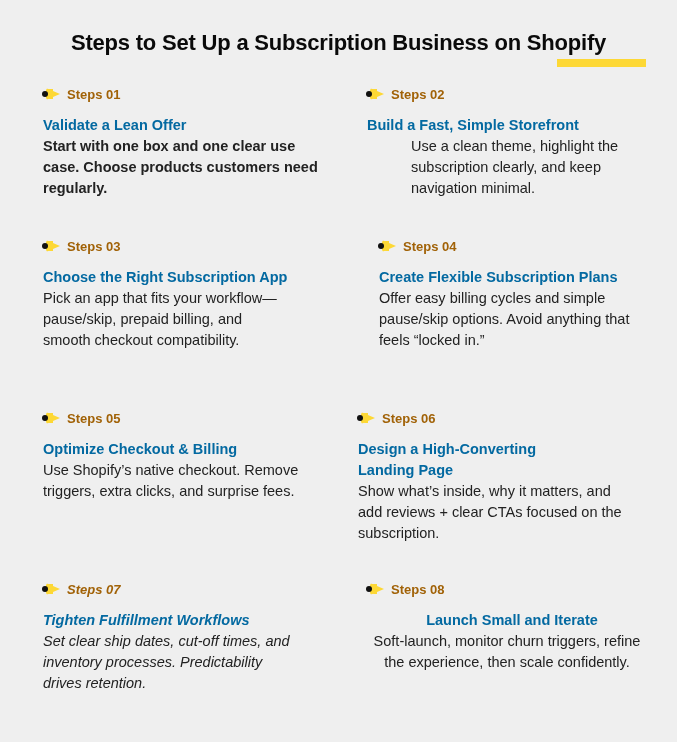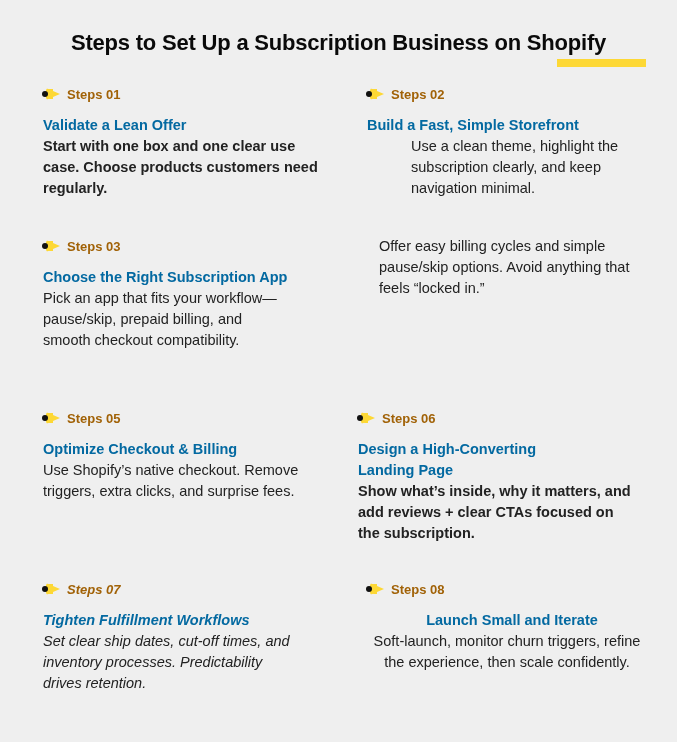--- a/index.html
+++ b/index.html
@@ -114,20 +114,29 @@
         <span class="arrow"></span>
         <span class="dot"></span>
       </span>
     <span class="step-label">Steps 03</span>
   </div>
   <div class="step-title">Choose the Right Subscription App</div>
   <div class="step-desc" style="width:235px;">Pick an app that fits your workflow—pause/skip, prepaid billing, and smooth checkout compatibility.</div>
 </div>
 
 <div class="step" style="left:379px; top:236px;">
+  <div class="step-head">
+    <span class="bullet">
+        <span class="arrow-body"></span>
+        <span class="arrow"></span>
+        <span class="dot"></span>
+      </span>
+    <span class="step-label">Steps 04</span>
+  </div>
+  <div class="step-title">Create Flexible Subscription Plans</div>
   <div class="step-desc" style="width:275px;">Offer easy billing cycles and simple pause/skip options. Avoid anything that feels “locked in.”</div>
 </div>
 
 <div class="step" style="left:43px; top:408px;">
   <div class="step-head">
     <span class="bullet">
         <span class="arrow-body"></span>
         <span class="arrow"></span>
         <span class="dot"></span>
       </span>
@@ -140,21 +149,21 @@
 <div class="step" style="left:358px; top:408px;">
   <div class="step-head">
     <span class="bullet">
         <span class="arrow-body"></span>
         <span class="arrow"></span>
         <span class="dot"></span>
       </span>
     <span class="step-label">Steps 06</span>
   </div>
   <div class="step-title" style="width:215px;">Design a High-Converting Landing Page</div>
-  <div class="step-desc" style="width:275px;font-weight:bold;">Show what’s inside, why it matters, and add reviews + clear CTAs focused on the subscription.</div>
+  <div class="step-desc" style="width:275px;">Show what’s inside, why it matters, and add reviews + clear CTAs focused on the subscription.</div>
 </div>
 
 <div class="step" style="left:43px; top:579px;font-style:italic;">
   <div class="step-head">
     <span class="bullet">
         <span class="arrow-body"></span>
         <span class="arrow"></span>
         <span class="dot"></span>
       </span>
     <span class="step-label">Steps 07</span>

